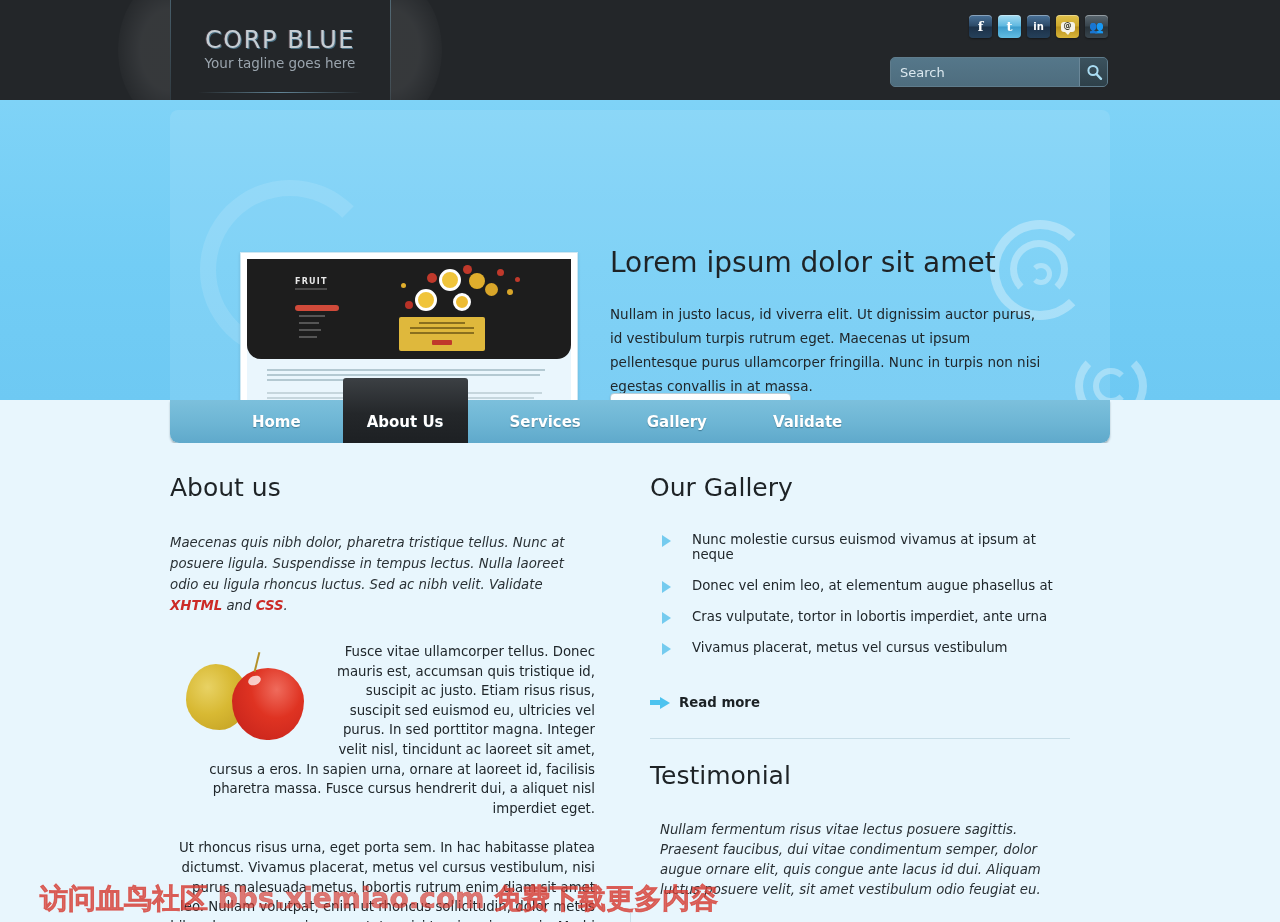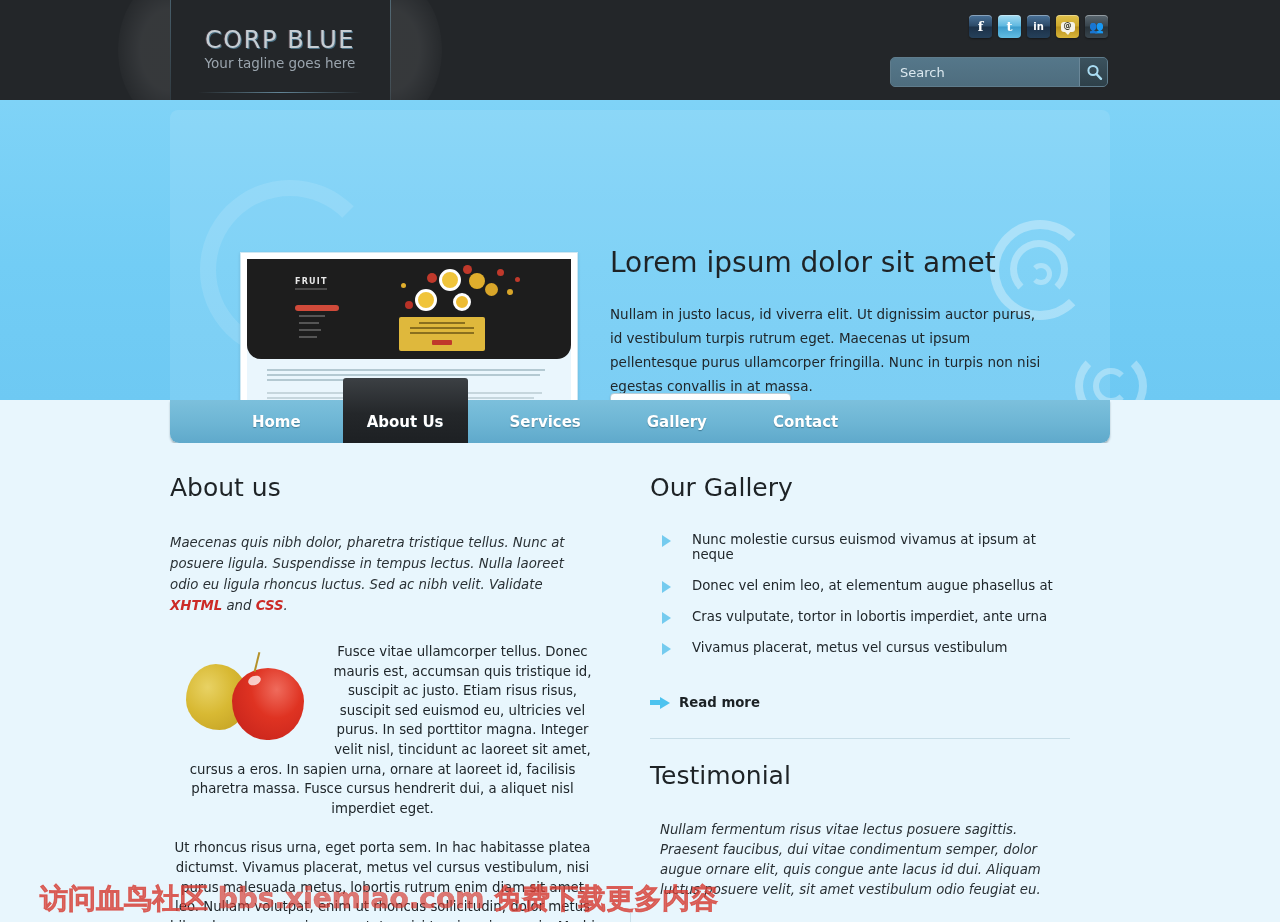--- a/index.html
+++ b/index.html
@@ -258,21 +258,21 @@
   }
   .apple::after {
     content: ""; position: absolute; left: 24px; top: -16px;
     width: 2px; height: 20px; background: #b4912a;
     transform: rotate(14deg);
   }
   .shine { position: absolute; left: 64px; top: 26px; width: 13px; height: 9px; background: rgba(255,255,255,0.75); border-radius: 50%; transform: rotate(-22deg); }
   .body-p {
     margin: 0 0 20px 0;
     font-size: 13.3px; line-height: 19.6px; color: #20272b;
-    text-align: center;
+    text-align: right;
   }
 
   
   ul.svc { list-style: none; margin: 0 0 0 12px; padding: 0; }
   ul.svc li {
     position: relative; padding: 0 0 16px 30px;
     font-size: 13.3px; color: #20272b;
   }
   ul.svc li::before {
     content: ""; position: absolute; left: 0; top: 3px;
@@ -412,21 +412,21 @@
   <button class="work-btn">Work with us</button>
 </div>
 
 <div class="nav-strip">
   <div class="nav">
     <div class="nav-spacer"></div>
     <div class="nav-item">Home</div>
     <div class="nav-item active">About Us</div>
     <div class="nav-item">Services</div>
     <div class="nav-item">Gallery</div>
-    <div class="nav-item">Contact</div>
+    <div class="nav-item">Validate</div>
   </div>
 </div>
 
 <div class="main">
   <div class="divider"></div>
 
   <div class="col-left">
     <h2 class="sec">About us</h2>
     <p class="intro">
       <span>Maecenas quis nibh dolor, pharetra tristique tellus. Nunc at posuere ligula. Suspendisse in tempus lectus. Nulla laoreet odio eu ligula rhoncus luctus. Sed ac nibh velit. Validate </span><a>XHTML</a><span> and </span><a>CSS</a><span>.</span>

